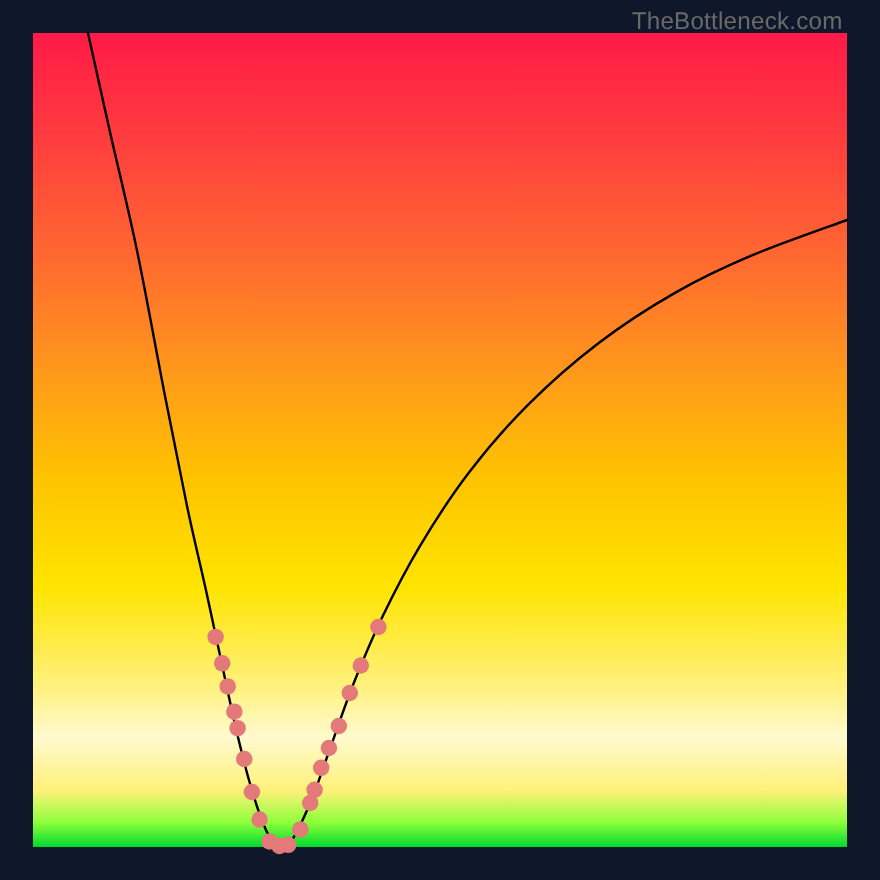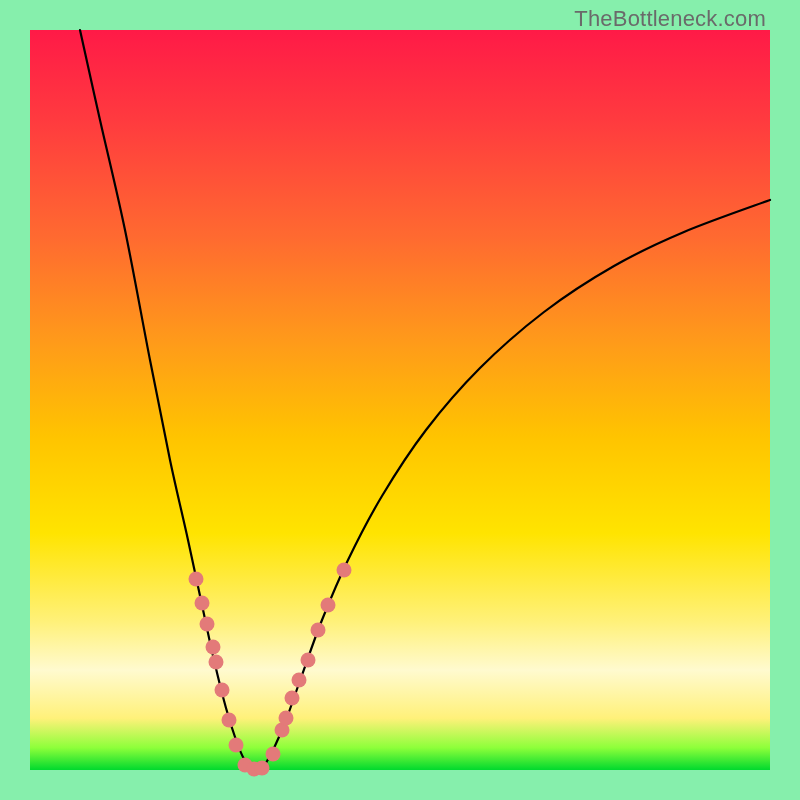--- a/index.html
+++ b/index.html
@@ -7,21 +7,21 @@
     padding: 0;
     width: 800px;
     height: 800px;
     overflow: hidden;
     font-family: Arial, Helvetica, sans-serif;
     background: #000;
   }
   .frame {
     position: absolute;
     inset: 0;
-    background: #86efac;
+    background: #0f172a;
     padding-left: 40px;
   }
   .plot-area {
     position: absolute;
     left: 30px;
     top: 30px;
     width: 740px;
     height: 740px;
     
     background: linear-gradient(

